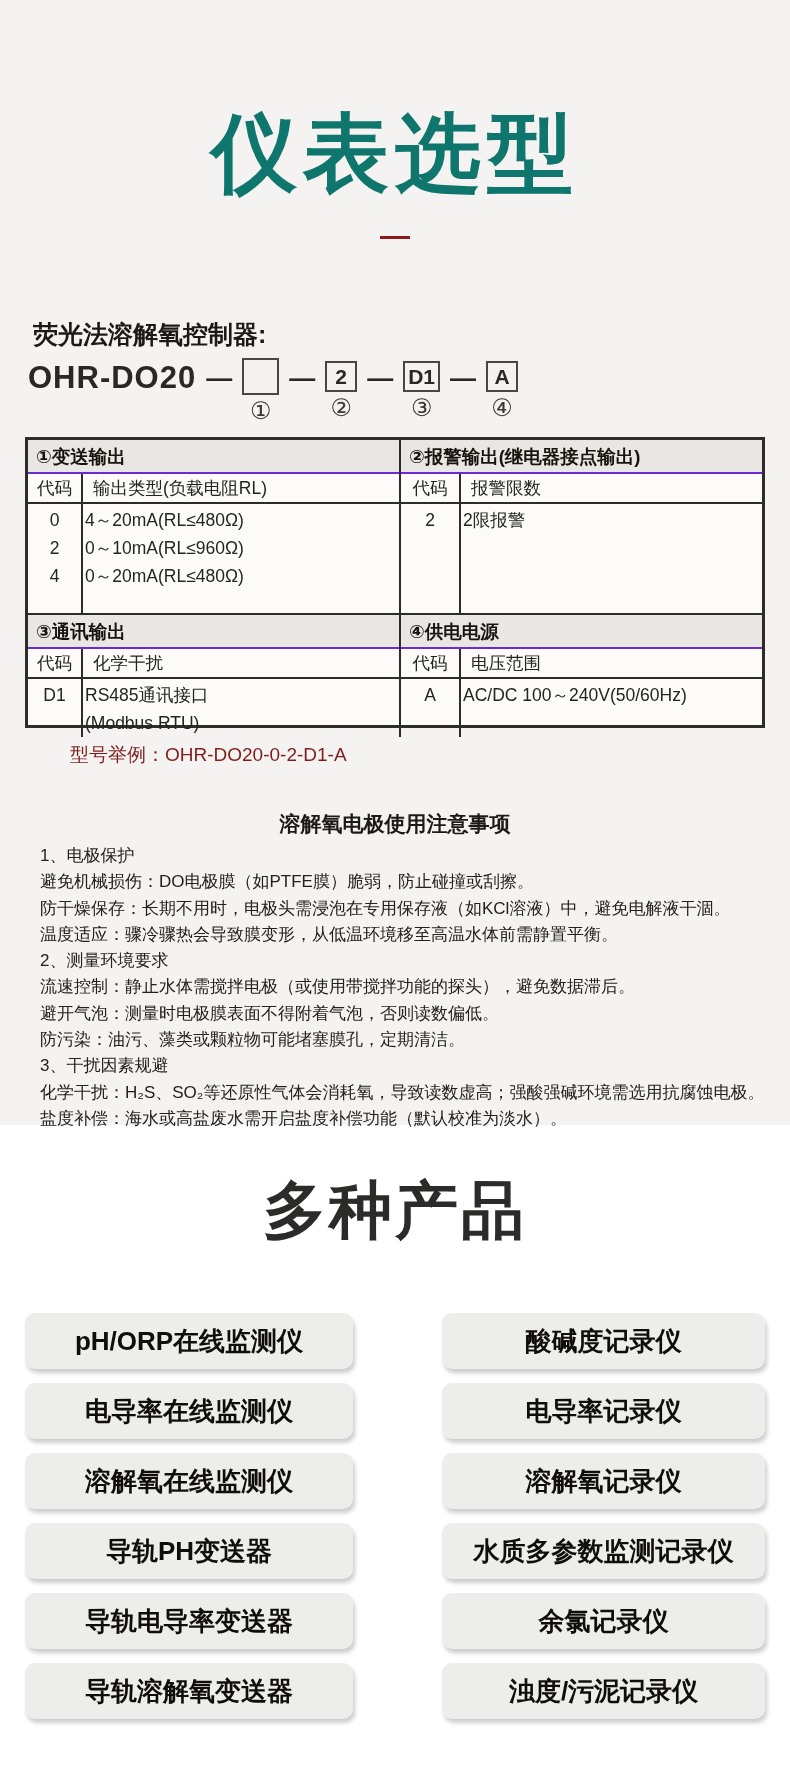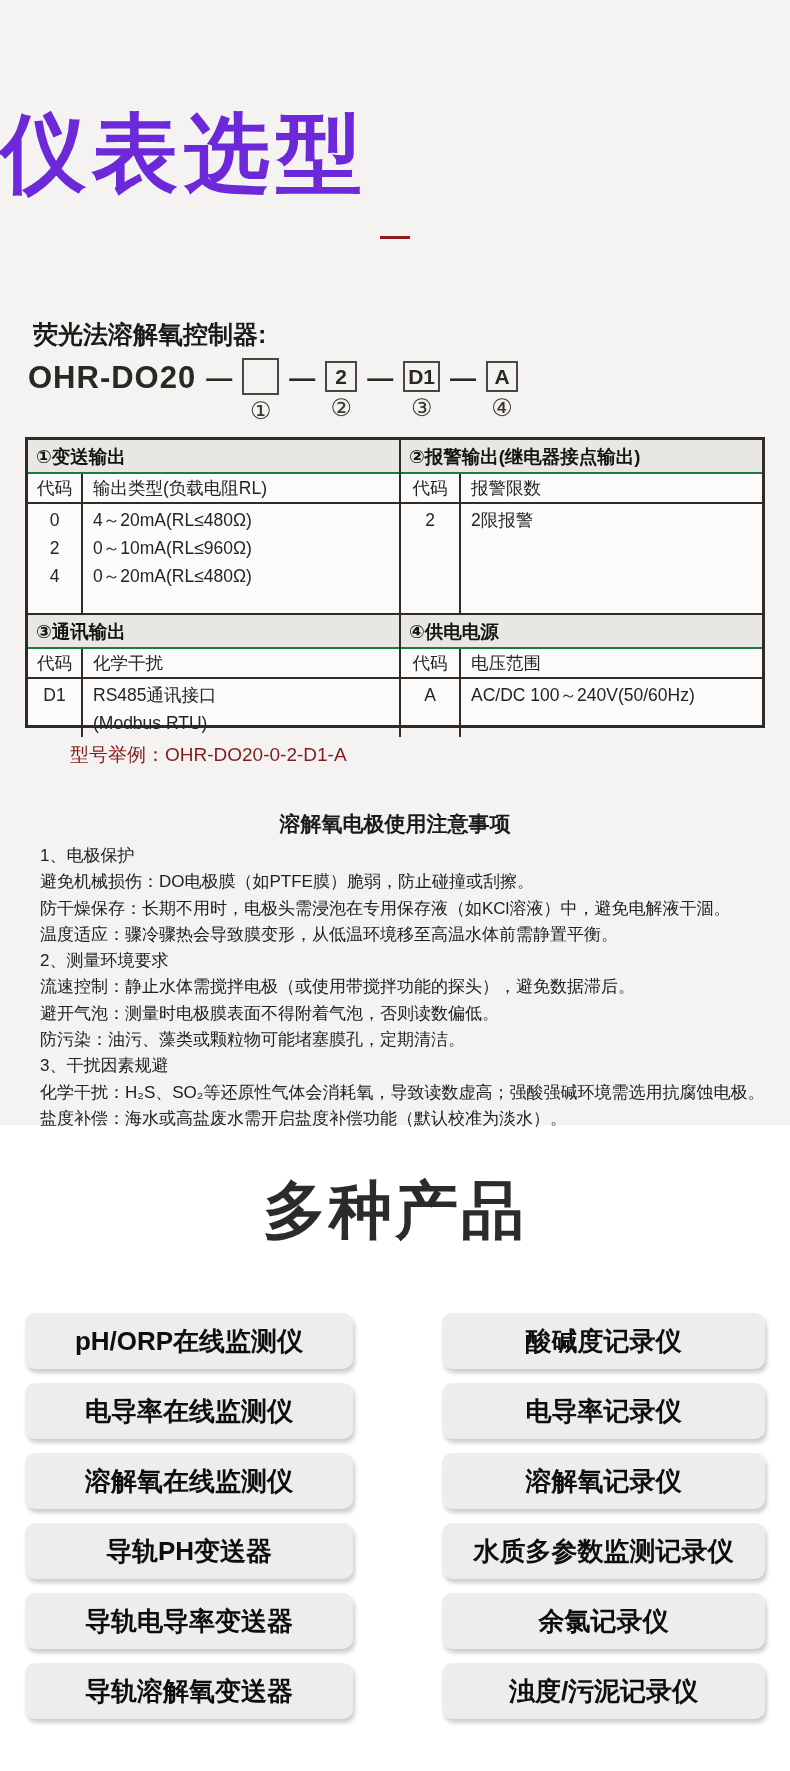--- a/index.html
+++ b/index.html
@@ -2,22 +2,22 @@
 <html><head>
 <meta charset="utf-8">
 <style>
   * { margin:0; padding:0; box-sizing:border-box; }
   html,body { width:790px; }
   body { font-family:"Liberation Sans","DejaVu Sans",sans-serif; background:#ffffff; color:#262422; }
   .page { position:relative; width:790px; height:1771px; background:#ffffff; overflow:hidden; }
 
   .top-section { position:absolute; top:0; left:0; width:790px; height:1125px; background:#f4f3f1; }
 
-  .main-title { position:absolute; top:96px; left:0; width:790px; text-align:left;
-    font-size:86px; font-weight:900; letter-spacing:6px; color:#6d28d9; }
+  .main-title { position:absolute; top:96px; left:0; width:790px; text-align:center;
+    font-size:86px; font-weight:900; letter-spacing:6px; color:#0f766e; }
   .title-underline { position:absolute; top:236px; left:380px; width:30px; height:3px; background:#8e1a1c; }
 
   .controller-heading { position:absolute; top:318px; left:33px; font-size:25px; font-weight:700; color:#1c1a18; }
 
   .model-line { position:absolute; top:358px; left:28px; display:flex; align-items:flex-start; }
   .model-prefix { font-size:31px; font-weight:700; letter-spacing:1px; color:#2a2825; line-height:40px; }
   .dash { font-size:26px; font-weight:700; line-height:40px; margin:0 10px; color:#2a2825; }
   .seg { display:flex; flex-direction:column; align-items:center; }
   .box { border:2px solid #4a4642; background:transparent; min-width:32px; height:31px;
     display:flex; align-items:center; justify-content:center; font-size:21px; font-weight:600;
@@ -25,32 +25,32 @@
   .box-large { min-width:37px; height:37px; margin-top:0; }
   .circ { font-size:24px; color:#3a3733; margin-top:4px; line-height:24px; }
 
   .spec-table { position:absolute; top:437px; left:25px; width:740px; height:291px;
     border:3px solid #2e2b28; display:grid; grid-template-columns:373px 1fr; grid-template-rows:175px 1fr;
     background:#fcfbfa; font-size:17.5px; }
   .sec { display:flex; flex-direction:column; }
   .sec-tl { border-right:2px solid #2e2b28; border-bottom:2px solid #2e2b28; }
   .sec-tr { border-bottom:2px solid #2e2b28; }
   .sec-bl { border-right:2px solid #2e2b28; }
-  .sec-title { height:34px; flex:0 0 34px; background:#e9e7e4; border-bottom:2px solid #15803d;
+  .sec-title { height:34px; flex:0 0 34px; background:#e9e7e4; border-bottom:2px solid #6d28d9;
     display:flex; align-items:center; padding-left:8px; font-weight:700; font-size:18.5px; color:#16140f; }
   .sec-sub { height:30px; flex:0 0 30px; border-bottom:2px solid #2e2b28; display:flex; }
   .col-code { width:55px; flex:0 0 55px; border-right:2px solid #2e2b28;
     display:flex; align-items:center; justify-content:center; }
   .col-code-r { width:60px; flex:0 0 60px; }
   .col-desc { flex:1; display:flex; align-items:center; padding-left:10px; }
   .sec-body { flex:1; display:flex; }
   .body-code { width:55px; flex:0 0 55px; border-right:2px solid #2e2b28;
     display:flex; flex-direction:column; align-items:center; padding-top:2px; }
   .body-code-r { width:60px; flex:0 0 60px; }
-  .body-desc { flex:1; display:flex; flex-direction:column; padding-left:10px; padding-top:2px; }
+  .body-desc { flex:1; display:flex; flex-direction:column; padding-left:2px; padding-top:2px; }
   .cell-line { line-height:28px; white-space:nowrap; }
 
   .model-example { position:absolute; top:742px; left:38px; font-size:19px; color:#7f1d1d;margin-left:32px; }
 
   .notes-title { position:absolute; top:810px; left:0; width:790px; text-align:center;
     font-size:21px; font-weight:700; color:#1c1a18; }
   .notes-block { position:absolute; top:843px; left:40px; width:742px; }
   .note-line { font-size:17px; line-height:26.3px; color:#232120; white-space:nowrap; }
 
   .products-heading { position:absolute; top:1168px; left:0; width:790px;

